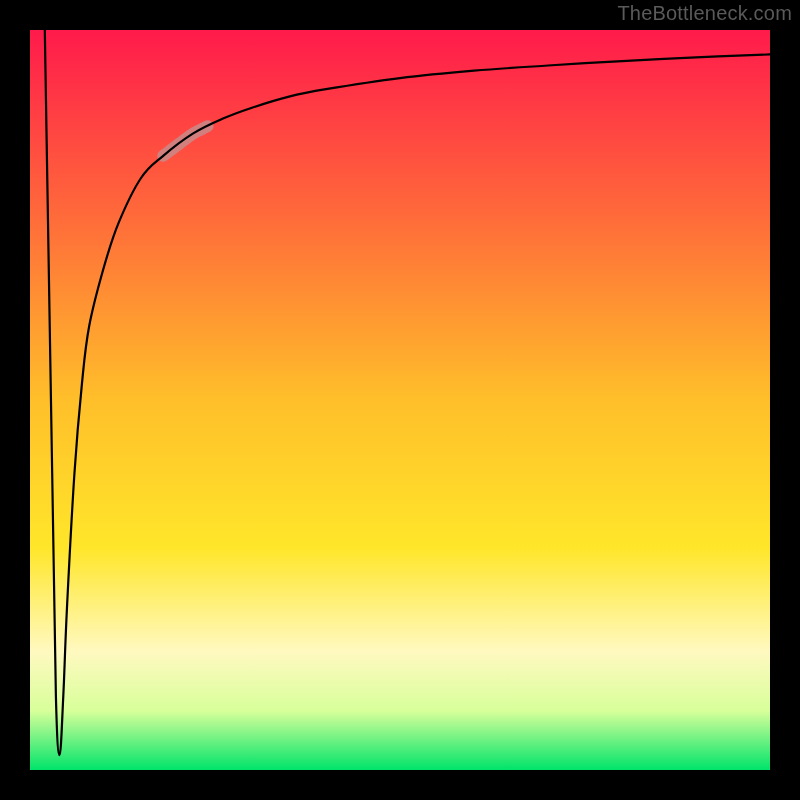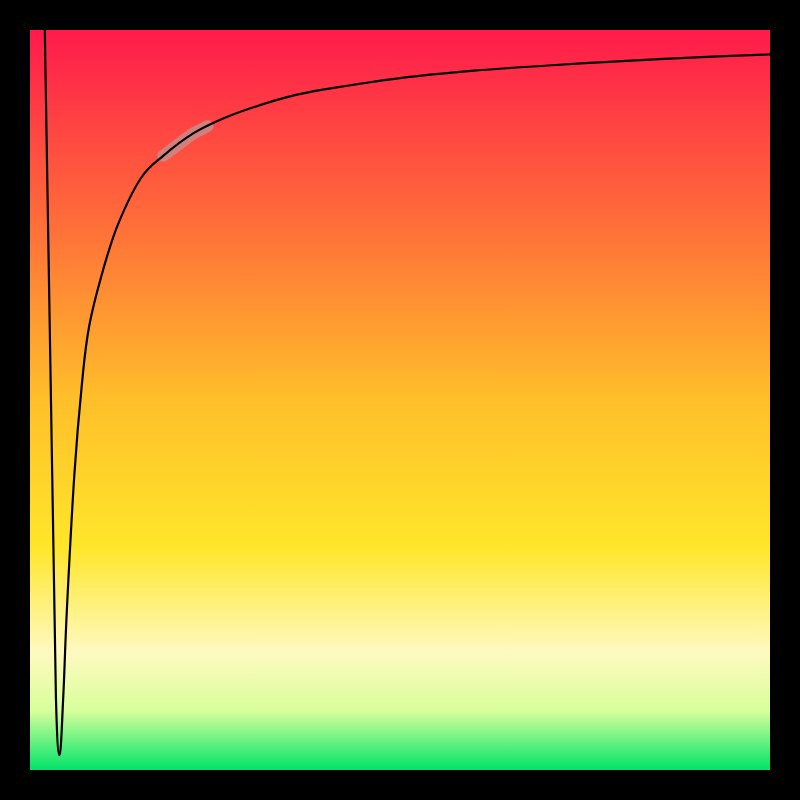--- a/index.html
+++ b/index.html
@@ -31,20 +31,21 @@
   svg.plot {
     position: absolute;
     top: 0;
     left: 0;
   }
 </style>
 </head>
 <body>
 
 <div class="frame">
+  <div class="watermark">TheBottleneck.com</div>
 
   <svg class="plot" width="800" height="800" viewBox="0 0 800 800">
     <defs>
       <linearGradient id="bg-grad" x1="0" y1="0" x2="0" y2="1">
       <stop offset="0%" stop-color="#ff1a4b"></stop>
           <stop offset="25%" stop-color="#ff6a3a"></stop>
           <stop offset="50%" stop-color="#ffbf2a"></stop>
           <stop offset="70%" stop-color="#ffe62a"></stop>
           <stop offset="84%" stop-color="#fff9c0"></stop>
           <stop offset="92%" stop-color="#d8ff9a"></stop>

